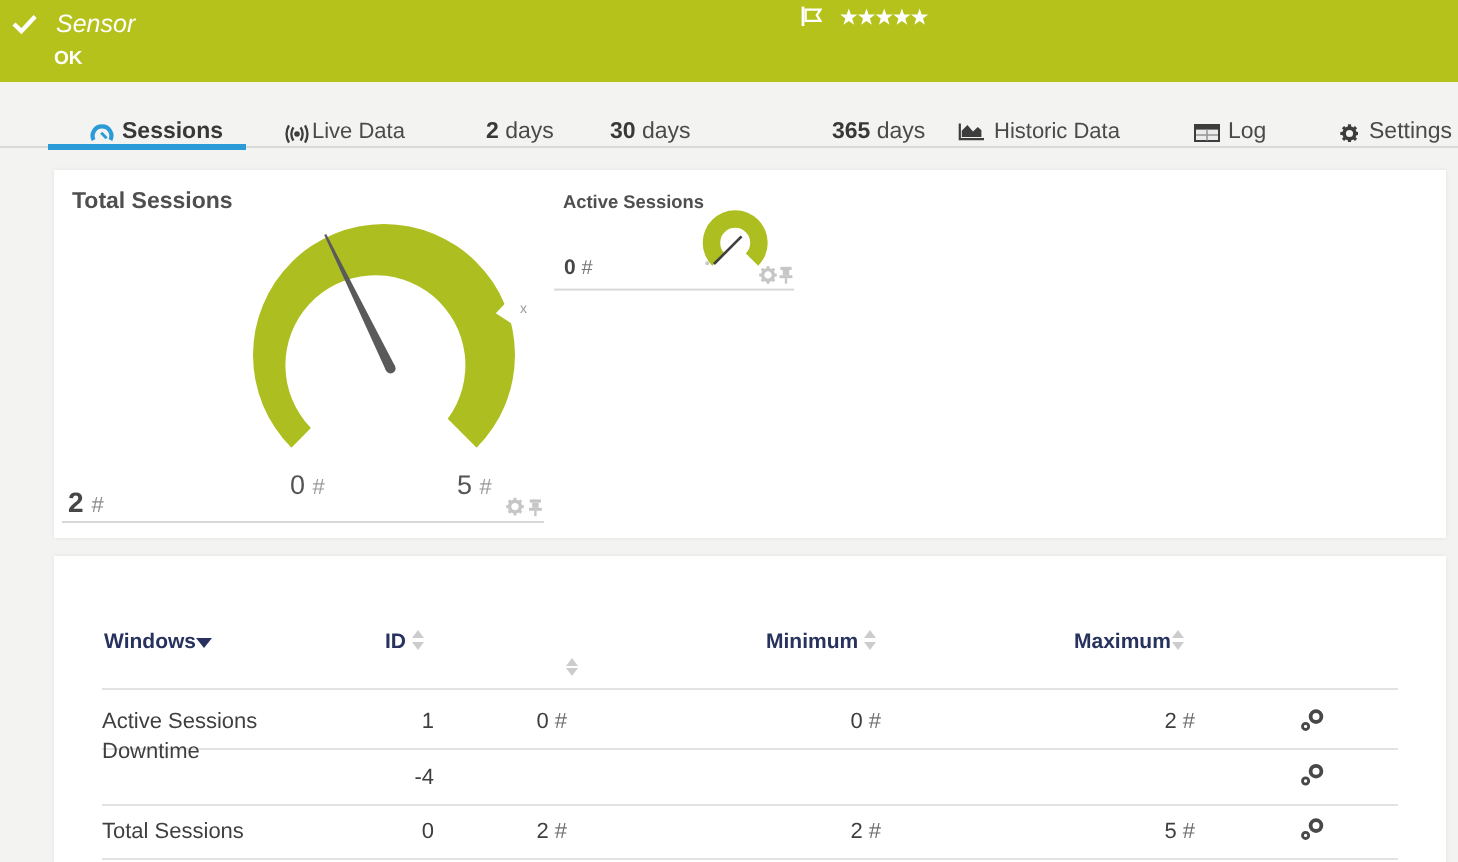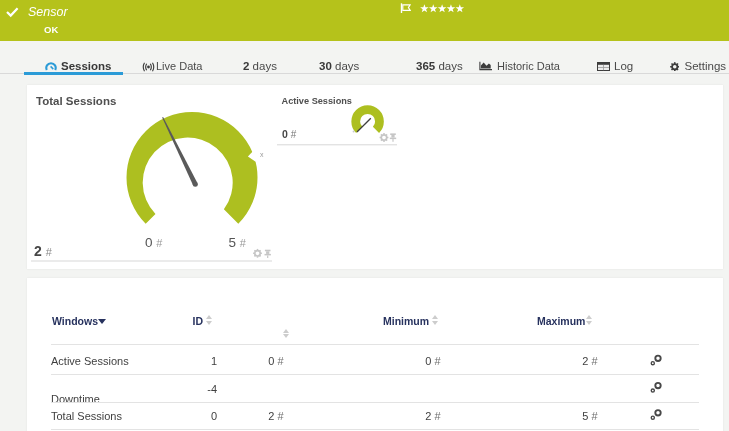--- a/index.html
+++ b/index.html
@@ -32,39 +32,39 @@
   </svg>
   <svg class="abs" style="left:420px;top:3.5px" width="46" height="10" viewBox="0 0 46 10">
     <g fill="#fff">
       <polygon transform="translate(0.00,0)" points="4.40,0.20 5.46,3.24 8.68,3.31 6.11,5.26 7.05,8.34 4.40,6.50 1.75,8.34 2.69,5.26 0.12,3.31 3.34,3.24"></polygon>
       <polygon transform="translate(8.85,0)" points="4.40,0.20 5.46,3.24 8.68,3.31 6.11,5.26 7.05,8.34 4.40,6.50 1.75,8.34 2.69,5.26 0.12,3.31 3.34,3.24"></polygon>
       <polygon transform="translate(17.70,0)" points="4.40,0.20 5.46,3.24 8.68,3.31 6.11,5.26 7.05,8.34 4.40,6.50 1.75,8.34 2.69,5.26 0.12,3.31 3.34,3.24"></polygon>
       <polygon transform="translate(26.55,0)" points="4.40,0.20 5.46,3.24 8.68,3.31 6.11,5.26 7.05,8.34 4.40,6.50 1.75,8.34 2.69,5.26 0.12,3.31 3.34,3.24"></polygon>
       <polygon transform="translate(35.40,0)" points="4.40,0.20 5.46,3.24 8.68,3.31 6.11,5.26 7.05,8.34 4.40,6.50 1.75,8.34 2.69,5.26 0.12,3.31 3.34,3.24"></polygon>
     </g>
   </svg>
-  <div class="abs" style="left:44px;top:24px;font-size:9.5px;font-weight:bold;color:#fff">OK</div>
+  <div class="abs" style="left:27px;top:24px;font-size:9.5px;font-weight:bold;color:#fff">OK</div>
 
   <div class="abs tabline"></div>
   <div class="abs bluebar"></div>
   <svg class="abs" style="left:45px;top:61.5px" width="12" height="9" viewBox="0 0 12 9">
     <path d="M1.8 8 A4.7 4.7 0 1 1 10.2 8" fill="none" stroke="#2b9bd7" stroke-width="2.1"></path>
     <path d="M5.6 4.4 L8.3 7.1" stroke="#2b9bd7" stroke-width="1.5"></path>
   </svg>
   <div class="abs tabtxt" style="left:61px;font-weight:bold;color:#383838">Sessions</div>
   <svg class="abs" style="left:141.5px;top:61.5px" width="13" height="10" viewBox="0 0 13 10">
     <circle cx="6.5" cy="5" r="1.4" fill="#3d3d3d"></circle>
     <path d="M4.7 1.7 A6.2 6.2 0 0 0 4.7 8.3" fill="none" stroke="#3d3d3d" stroke-width="1.15"></path>
     <path d="M2.5 0.7 A8.6 8.6 0 0 0 2.5 9.3" fill="none" stroke="#3d3d3d" stroke-width="1.15"></path>
     <path d="M8.3 1.7 A6.2 6.2 0 0 1 8.3 8.3" fill="none" stroke="#3d3d3d" stroke-width="1.15"></path>
     <path d="M10.5 0.7 A8.6 8.6 0 0 1 10.5 9.3" fill="none" stroke="#3d3d3d" stroke-width="1.15"></path>
   </svg>
   <div class="abs tabtxt" style="left:156px;font-size:11px">Live Data</div>
   <div class="abs tabtxt" style="left:243px"><b style="color:#383838">2</b> <span>days</span></div>
-  <div class="abs tabtxt" style="left:319px"><b style="color:#383838">30</b> <span>days</span></div>
+  <div class="abs tabtxt" style="left:305px"><b style="color:#383838">30</b> <span>days</span></div>
   <div class="abs tabtxt" style="left:416px"><b style="color:#383838">365</b> <span>days</span></div>
   <svg class="abs" style="left:478.5px;top:61px" width="13.5" height="9.5" viewBox="0 0 13.5 9.5">
     <path d="M0.9 0.8 L0.9 8.6 L13.2 8.6" stroke="#3d3d3d" stroke-width="1.1" fill="none"></path>
     <polygon points="1.9,7.5 1.9,4.4 4.7,1.5 7.5,4.8 9.9,2.5 11.7,4.1 11.7,7.5" fill="#3d3d3d"></polygon>
   </svg>
   <div class="abs tabtxt" style="left:497px;font-size:11px">Historic Data</div>
   <svg class="abs" style="left:596.5px;top:61.5px" width="13" height="9" viewBox="0 0 13 9">
     <rect x="0.5" y="0.5" width="12" height="8" fill="#ececec" stroke="#3d3d3d" stroke-width="1"></rect>
     <rect x="0.5" y="0.5" width="12" height="2.3" fill="#3d3d3d"></rect>
     <line x1="6.5" y1="2.8" x2="6.5" y2="8.2" stroke="#9a9a9a" stroke-width="0.8"></line>
@@ -154,21 +154,21 @@
   <div class="abs tri-dn" style="left:585.5px;top:320.8px"></div>
   <div class="abs line" style="left:51px;top:343.5px;width:648px"></div>
 
   <div class="abs rtxt" style="left:51px;top:354.5px;text-align:left">Active Sessions</div>
   <div class="abs rtxt" style="left:157px;top:355px;width:60px">1</div>
   <div class="abs rtxt" style="left:223.5px;top:355px;width:60px">0 <span style="color:#6e6e6e">#</span></div>
   <div class="abs rtxt" style="left:380.5px;top:355px;width:60px">0 <span style="color:#6e6e6e">#</span></div>
   <div class="abs rtxt" style="left:537.5px;top:355px;width:60px">2 <span style="color:#6e6e6e">#</span></div>
   <div class="abs line" style="left:51px;top:374px;width:648px"></div>
 
-  <div class="abs rtxt" style="left:51px;top:393px;text-align:right">Downtime</div>
+  <div class="abs rtxt" style="left:51px;top:370px;text-align:right">Downtime</div>
   <div class="abs rtxt" style="left:157px;top:382.5px;width:60px">-4</div>
   <div class="abs line" style="left:51px;top:401.5px;width:648px"></div>
 
   <div class="abs rtxt" style="left:51px;top:409.5px;text-align:left">Total Sessions</div>
   <div class="abs rtxt" style="left:157px;top:410px;width:60px">0</div>
   <div class="abs rtxt" style="left:223.5px;top:410px;width:60px">2 <span style="color:#6e6e6e">#</span></div>
   <div class="abs rtxt" style="left:380.5px;top:410px;width:60px">2 <span style="color:#6e6e6e">#</span></div>
   <div class="abs rtxt" style="left:537.5px;top:410px;width:60px">5 <span style="color:#6e6e6e">#</span></div>
   <div class="abs line" style="left:51px;top:428.5px;width:648px"></div>
 

